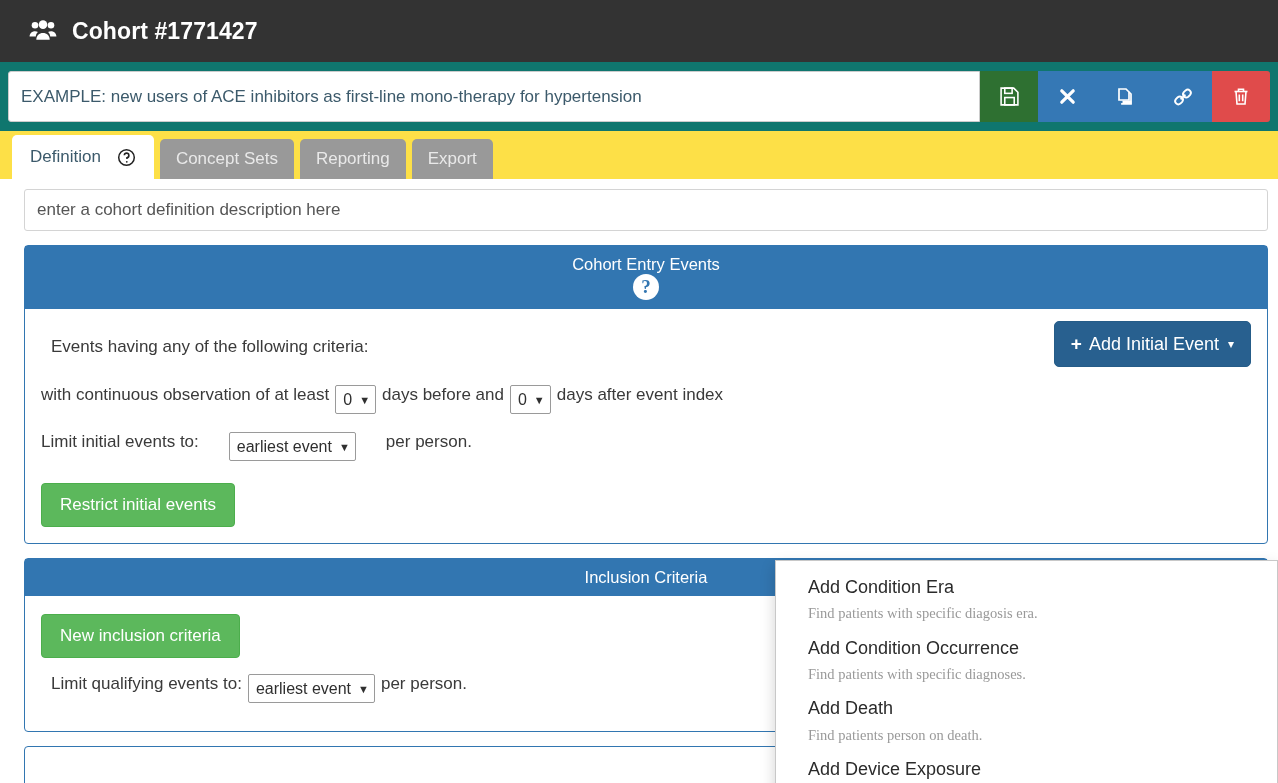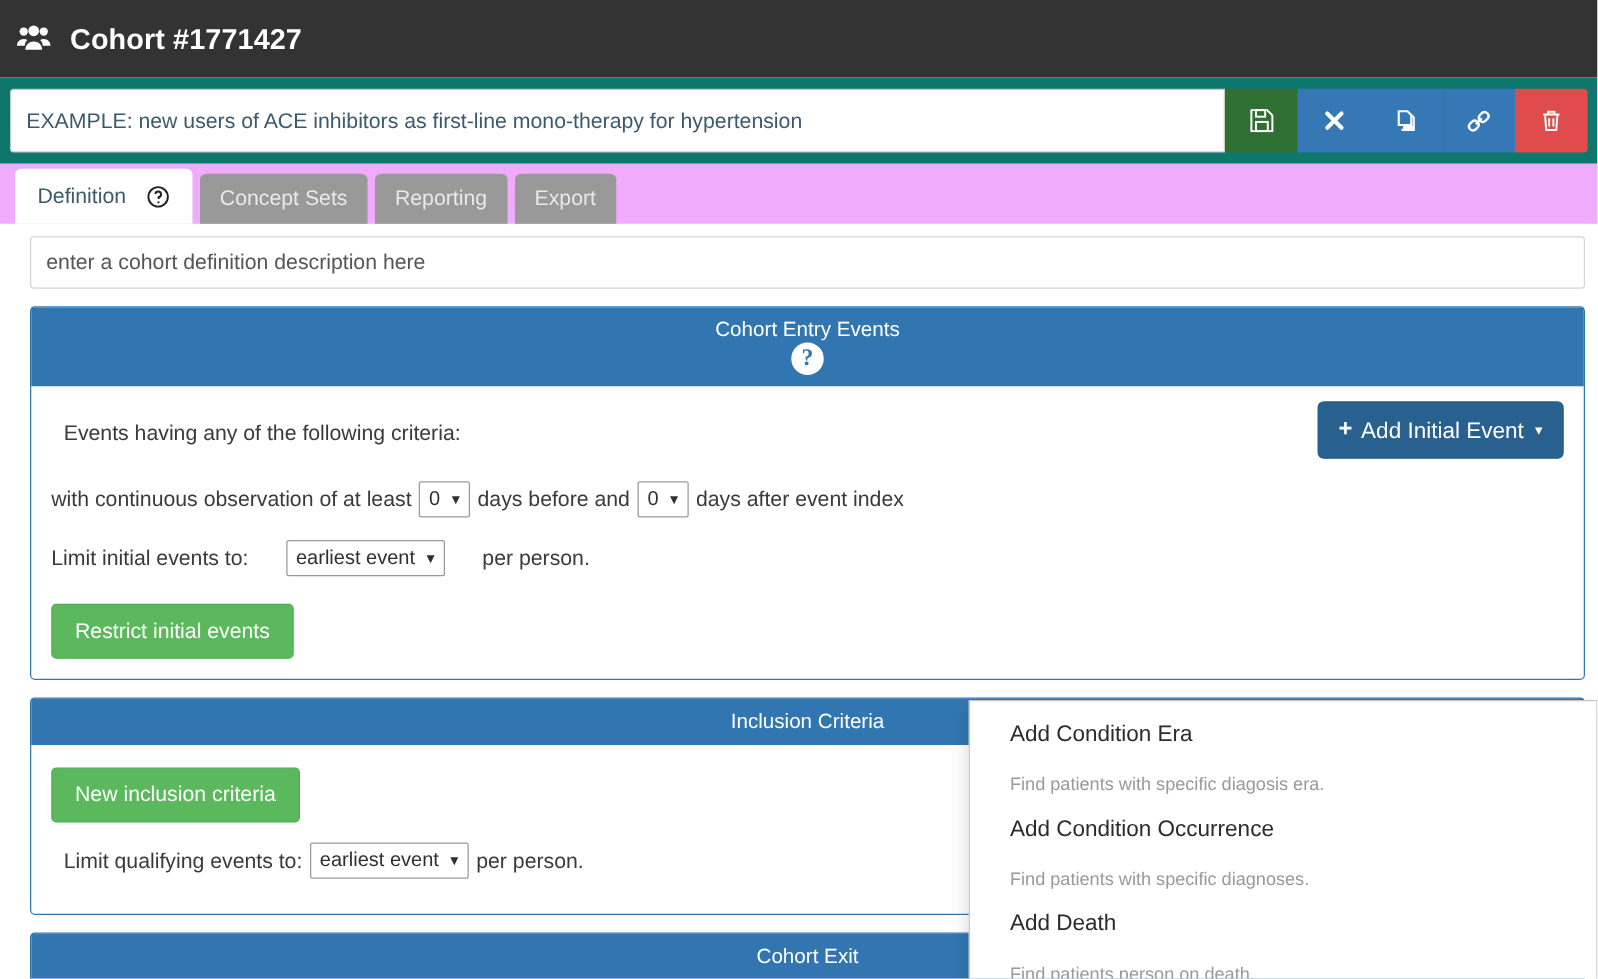--- a/index.html
+++ b/index.html
@@ -11,21 +11,21 @@
     font-family: "Liberation Sans", sans-serif;
     -webkit-font-smoothing: antialiased;
   }
 
   
   .navbar {
     height: 62px;
     background: #333333;
     display: flex;
     align-items: center;
-    padding: 0 12px;
+    padding: 0 28px;
     position: relative;
     z-index: 5;
   }
   .navbar .brand-icon {
     width: 30px; height: 30px;
     margin-right: 14px;
     display: flex; align-items: center; justify-content: center;
     color: #ffffff;
   }
   .navbar .brand-title {
@@ -66,21 +66,21 @@
     color: #ffffff;
   }
   .tbtn.green  { background: #2e7031; }
   .tbtn.blue   { background: #3578b5; }
   .tbtn.red    { background: #e04b4b; border-radius: 0 3px 3px 0; }
   .tbtn svg { display: block; }
 
   
   .tabstrip {
     height: 48px;
-    background: #f0abfc;
+    background: #fde047;
     display: flex;
     align-items: flex-end;
     padding-left: 12px;
     position: relative;
     z-index: 5;
   }
   .tab {
     height: 40px;
     background: #999999;
     color: #e9e9e9;
@@ -150,21 +150,21 @@
     display: flex; align-items: center; justify-content: center;
     font-size: 19px; font-weight: bold;
     cursor: pointer;
     font-family: "Liberation Serif", serif;
   }
   .panel-body { padding: 14px 16px 16px 16px; position: relative; }
 
   .row-line {
     font-size: 17px;
     color: #3a3a3a;
-    display: flex; align-items: center;
+    display: flex; align-items: flex-start;
     white-space: nowrap;
   }
   .row-criteria { padding: 14px 0 6px 10px; }
   .row-obs { margin-top: 22px; }
   .row-limit { margin-top: 18px; gap: 24px; }
 
   .minisel {
     display: inline-flex;
     align-items: center;
     border: 1px solid #9a9a9a;
@@ -228,21 +228,22 @@
   .dd-item { padding: 5px 16px 8px 32px; cursor: pointer; }
   .dd-title {
     font-size: 18px;
     color: #2b2b2b;
     line-height: 1.3;
   }
   .dd-sub {
     font-size: 14.5px;
     color: #999999;
     line-height: 1.4;
-    margin-top: 19px;
+    margin-top: 4px;
+    font-family: Liberation Serif, serif;
   }
 
   .inc-bottom { padding: 16px 0 12px 10px; }
 </style>
 </head>
 <body>
 
 <div class="navbar">
   <span class="brand-icon">
     <svg width="28" height="22" viewBox="0 0 28 22" fill="currentColor" aria-hidden="true">
@@ -389,23 +390,20 @@
         <span class="minisel">
           <span>earliest event</span>
           <span class="caret-txt">▼</span>
         </span>
         <span>per person.</span>
       </div>
     </div>
   </div>
 
   <div class="panel">
-    <div class="panel-head">
-      <span>Cohort Exit</span>
-    </div>
     <div class="panel-body" style="height:40px;"></div>
   </div>
 
   <div class="dropdown-menu">
     <div class="dd-item">
       <div class="dd-title">Add Condition Era</div>
       <div class="dd-sub">Find patients with specific diagosis era.</div>
     </div>
     <div class="dd-item">
       <div class="dd-title">Add Condition Occurrence</div>

